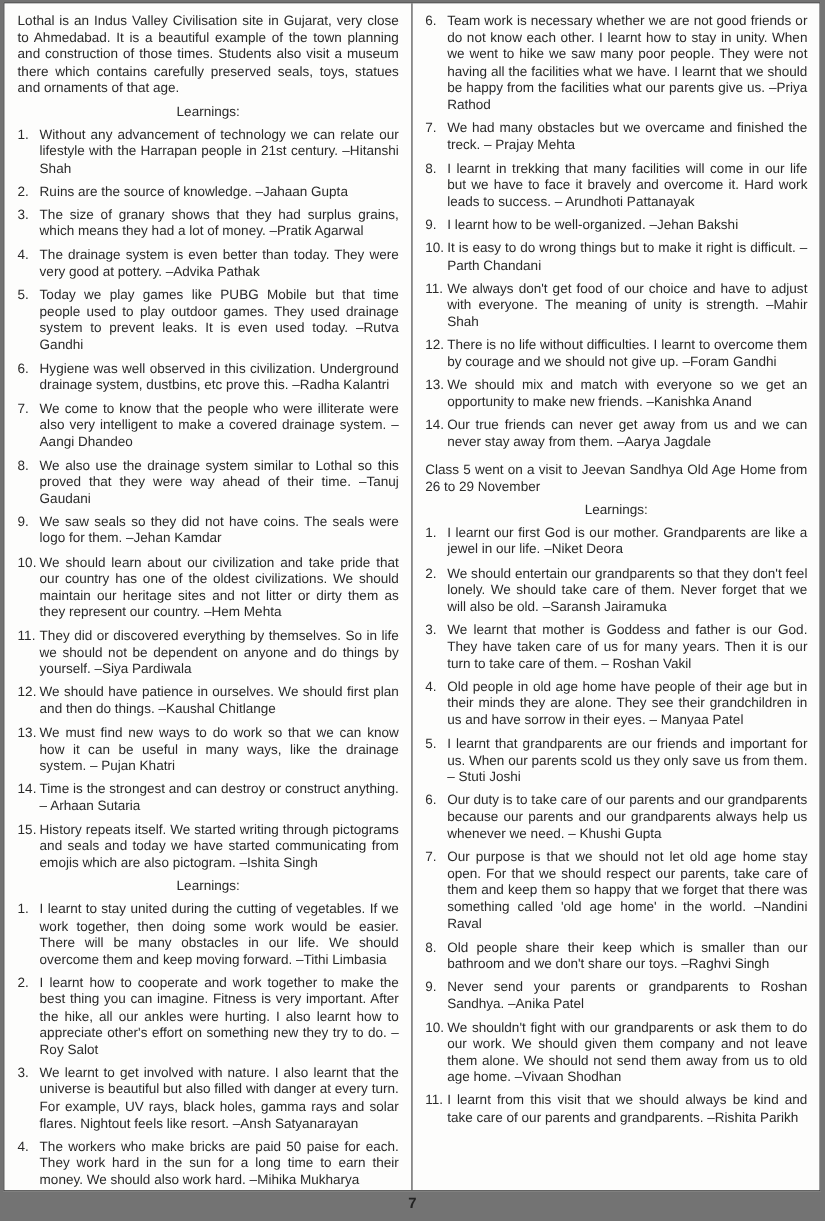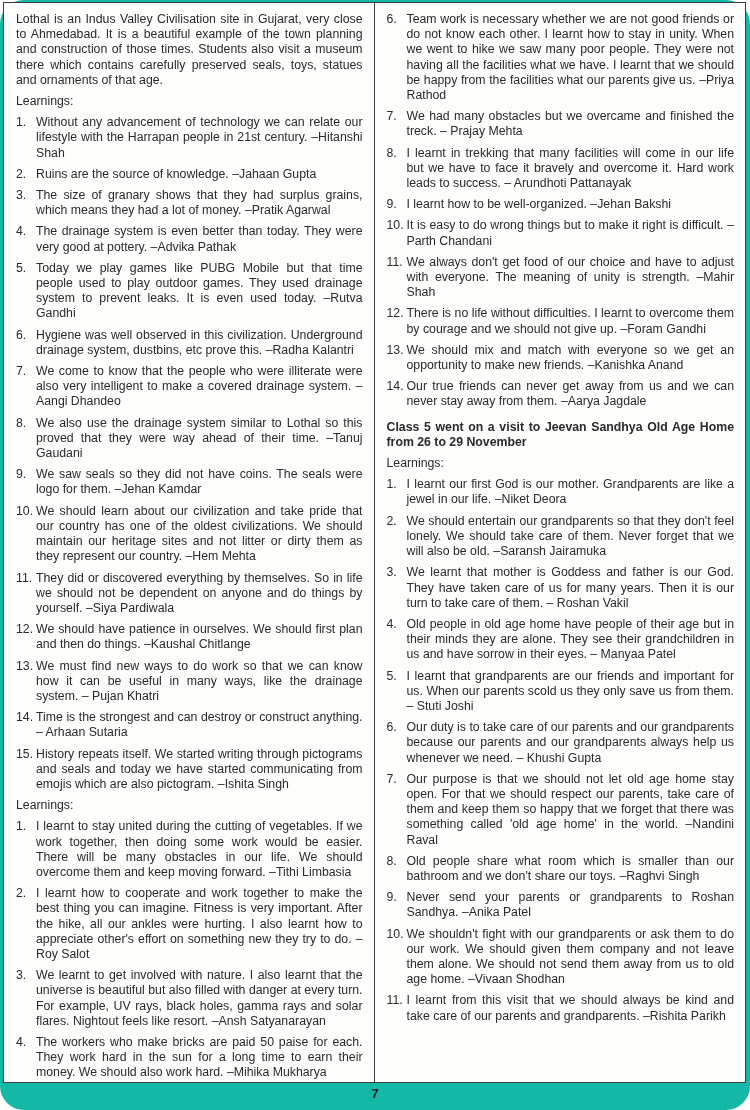--- a/index.html
+++ b/index.html
@@ -4,26 +4,25 @@
 <style>
   html, body {
     margin: 0;
     padding: 0;
     background: #ffffff;
   }
   .page {
     position: relative;
     width: 750px;
     height: 1110px;
-    background: #14b8a6;
+    background: #737373;
     font-family: "Liberation Sans", sans-serif;
     color: #2a2a2a;
     font-size: 12.3px;
     line-height: 15.2px;
-    border-radius: 24px;
   }
   .content-box {
     position: absolute;
     left: 3px;
     top: 2px;
     width: 741px;
     height: 1079px;
     border: 1.5px solid #3c3c3c;
     display: flex;
     box-sizing: content-box;
@@ -36,27 +35,28 @@
     overflow: hidden;
   }
   .col-left {
     border-right: 1.5px solid #3c3c3c;
   }
   .blk-paragraph {
     text-align: justify;
     margin: 0 0 6px 0;
   }
   .blk-heading {
-    font-weight: bold;
+    font-weight: normal;
     text-align: justify;
     margin: 10px 0 6px 0;
   }
   .blk-heading:first-child { margin-top: 0; }
   .blk-label {
     margin: 0 0 6px 0;
+    text-align: center;
   }
   .blk-list { margin: 0; }
   .list-item {
     display: flex;
     margin: 0 0 6px 0;
   }
   .list-item .num {
     flex: 0 0 20px;
     white-space: nowrap;
   }
@@ -230,21 +230,21 @@
           <div class="list-item">
             <span class="num">6.</span>
             <span class="li-text">Our duty is to take care of our parents and our grandparents because our parents and our grandparents always help us whenever we need. – Khushi Gupta</span>
           </div>
           <div class="list-item">
             <span class="num">7.</span>
             <span class="li-text">Our purpose is that we should not let old age home stay open. For that we should respect our parents, take care of them and keep them so happy that we forget that there was something called 'old age home' in the world. –Nandini Raval</span>
           </div>
           <div class="list-item">
             <span class="num">8.</span>
-            <span class="li-text">Old people share what room which is smaller than our bathroom and we don't share our toys. –Raghvi Singh</span>
+            <span class="li-text">Old people share their keep which is smaller than our bathroom and we don't share our toys. –Raghvi Singh</span>
           </div>
           <div class="list-item">
             <span class="num">9.</span>
             <span class="li-text">Never send your parents or grandparents to Roshan Sandhya. –Anika Patel</span>
           </div>
           <div class="list-item">
             <span class="num">10.</span>
             <span class="li-text">We shouldn't fight with our grandparents or ask them to do our work. We should given them company and not leave them alone. We should not send them away from us to old age home. –Vivaan Shodhan</span>
           </div>
           <div class="list-item">

